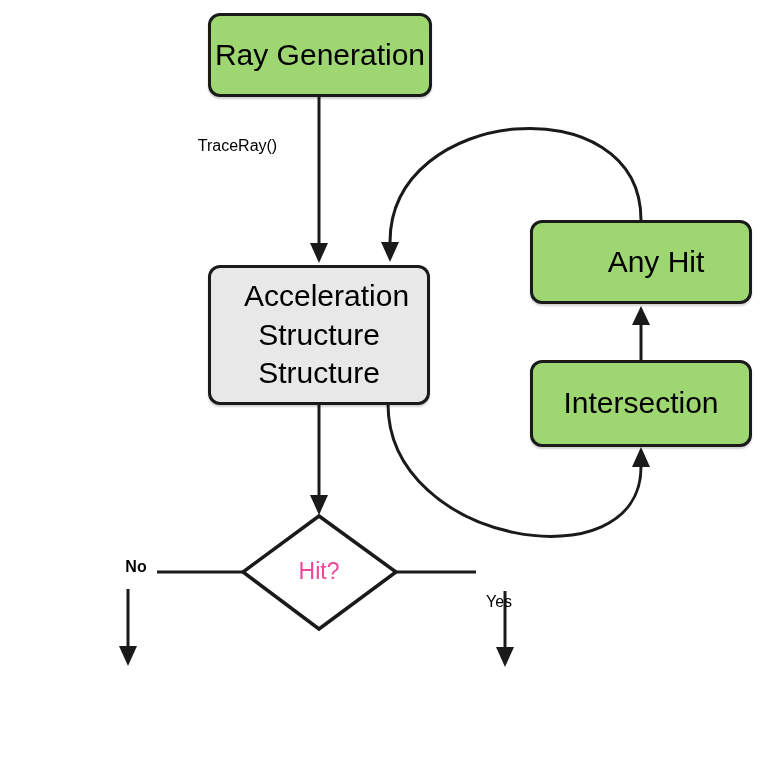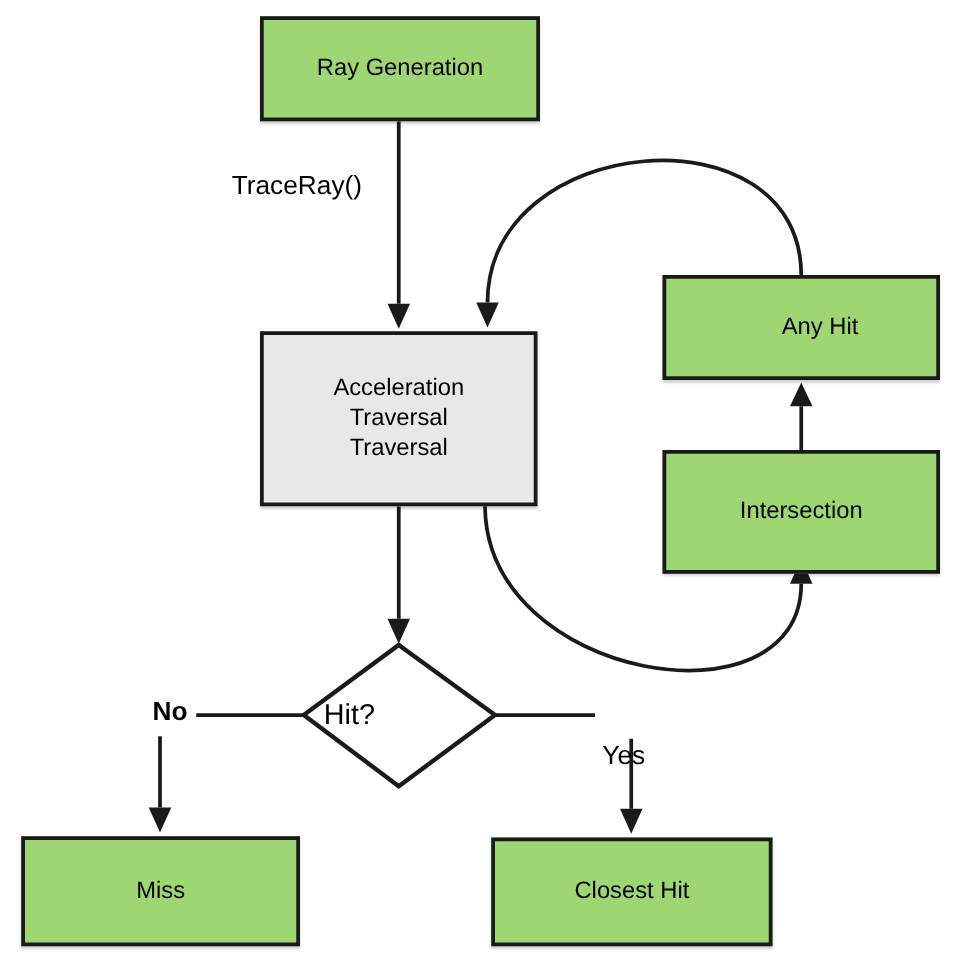--- a/index.html
+++ b/index.html
@@ -39,49 +39,49 @@
   .decision-shape {
     fill: #FFFFFF;
     stroke: var(--stroke);
     stroke-width: 3.5;
     stroke-linejoin: miter;
   }
   .node {
     position: absolute;
     box-sizing: border-box;
     border: 3.5px solid var(--stroke);
-    border-radius: 0;
+    border-radius: 12px;
     display: flex;
     align-items: center;
     justify-content: center;
     text-align: center;
-    font-size: 19px;
+    font-size: 30px;
     color: #000;
     box-shadow: 0 2px 2px rgba(0,0,0,0.18);
   }
   .node.green { background: var(--node-green); }
   .node.gray  { background: var(--node-gray); }
   .node .node-label {
     display: block;
     line-height: 1.28;
   }
   .node.wrap-narrow .node-label { max-width: 150px; }
   .edge-label {
     position: absolute;
-    font-size: 21px;
+    font-size: 16px;
     color: #000;
     text-align: center;
     line-height: 1.15;
     white-space: nowrap;
   }
   .decision-label {
     position: absolute;
     font-size: 23px;
-    color: #000000;
-    text-align: left;
+    color: #ec4899;
+    text-align: center;
     white-space: nowrap;
   }
 </style>
 </head>
 <body>
 
 <div class="stage">
 
   <svg class="edge-layer" viewBox="0 0 768 774">
 
@@ -111,38 +111,32 @@
 
     <path class="edge-line" d="M 505 591 L 505 647"></path>
     <polygon class="arrowhead" points="505,667 496,647 514,647"></polygon>
   </svg>
 
   <div class="node green" style="left:208px; top:13px; width:224px; height:84px;">
     <span class="node-label">Ray Generation</span>
   </div>
 
   <div class="node gray wrap-narrow" style="left:208px; top:265px; width:222px; height:140px;">
-    <span class="node-label">Acceleration Traversal Traversal</span>
+    <span class="node-label">Acceleration Structure Structure</span>
   </div>
 
   <div class="node green" style="left:530px; top:220px; width:222px; height:84px;padding-left:30px;">
     <span class="node-label">Any Hit</span>
   </div>
 
-  <div class="node green" style="left:530px; top:360px; width:222px; height:99px;">
+  <div class="node green" style="left:530px; top:360px; width:222px; height:87px;">
     <span class="node-label">Intersection</span>
   </div>
 
-  <div class="node green" style="left:17px; top:669px; width:223px; height:88px;">
-    <span class="node-label">Miss</span>
-  </div>
 
-  <div class="node green" style="left:393px; top:670px; width:225px; height:87px;">
-    <span class="node-label">Closest Hit</span>
-  </div>
 
   <div class="decision-label" style="left:259px; top:558px; width:120px;">Hit?</div>
 
   <div class="edge-label" style="left:155px; top:137px; width:165px;">TraceRay()</div>
 
   <div class="edge-label" style="left:106px; top:558px; width:60px;font-weight:bold;">No</div>
 
   <div class="edge-label" style="left:469px; top:558px; width:60px;margin-top:35px;">Yes</div>
 
 </div>

